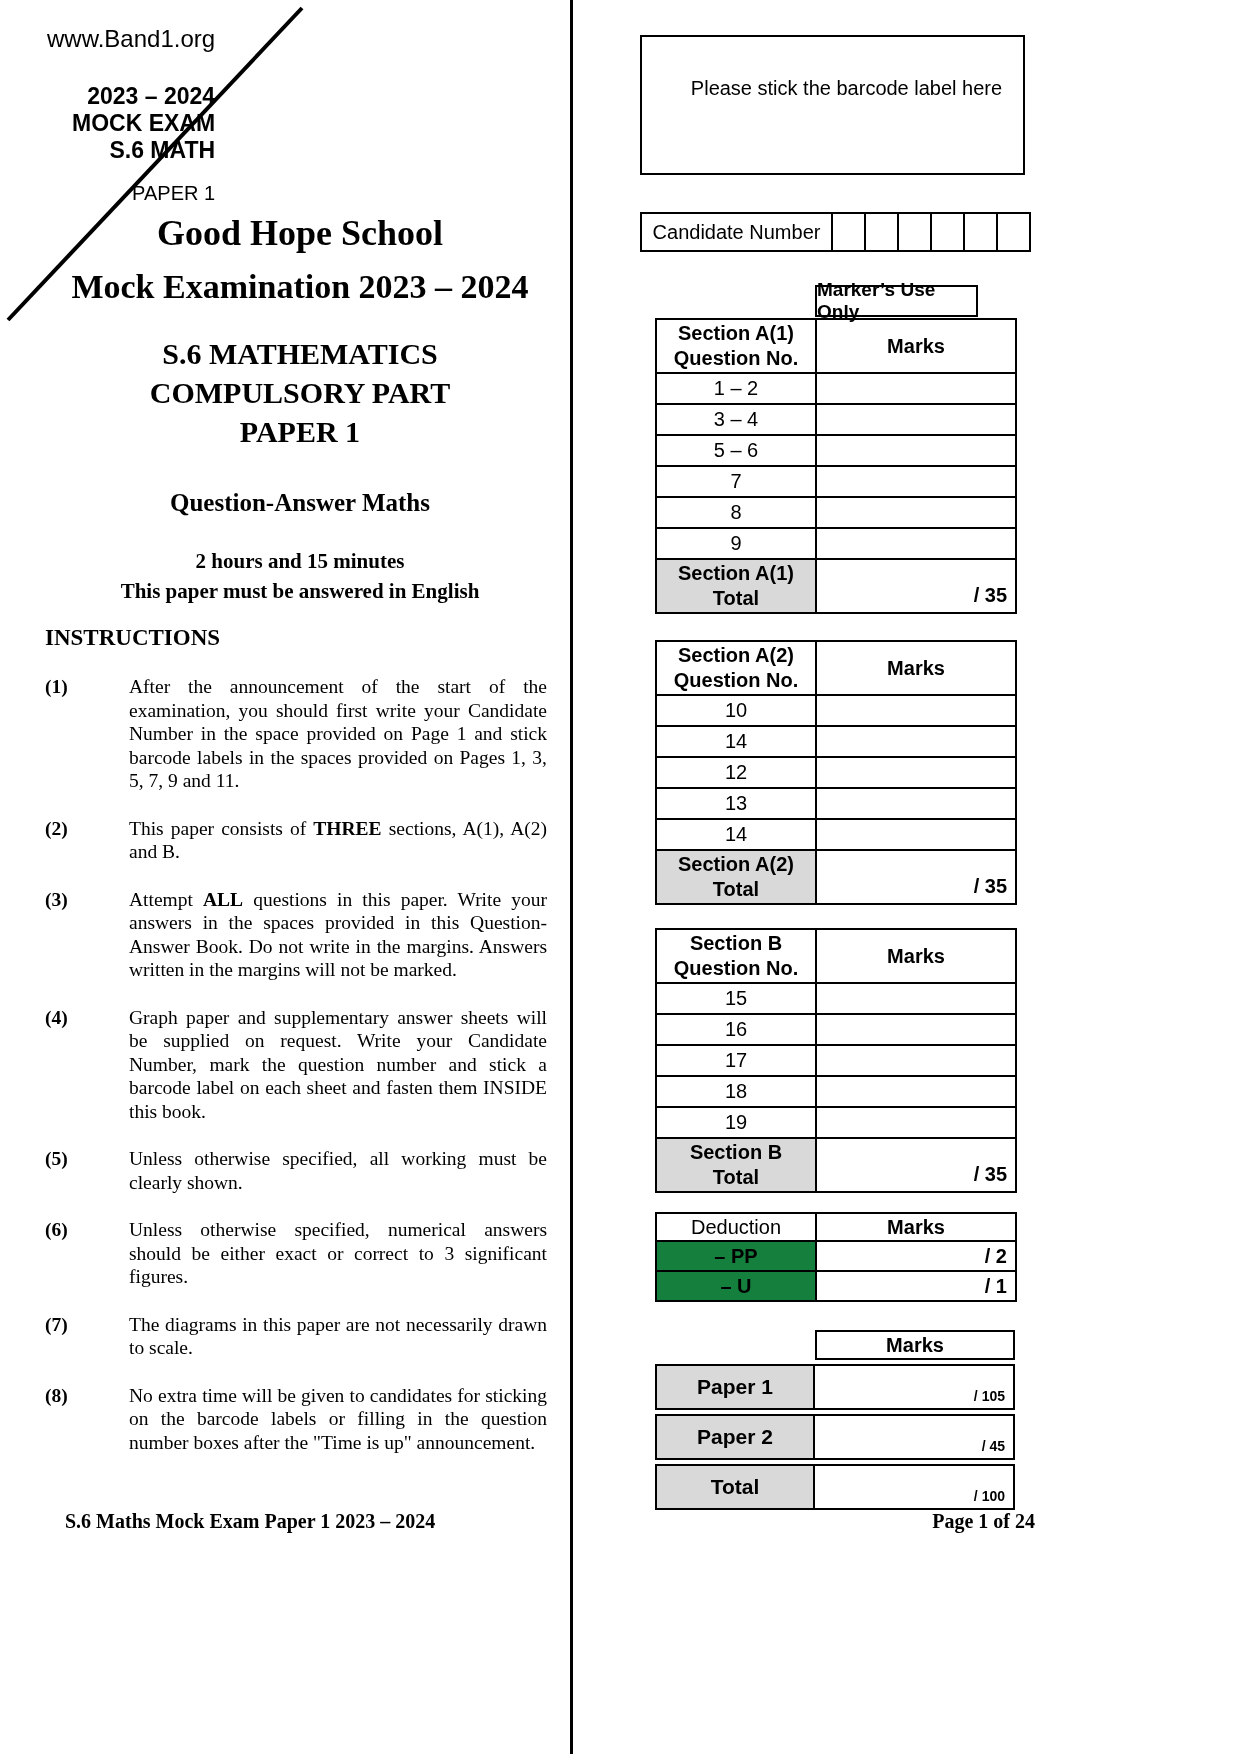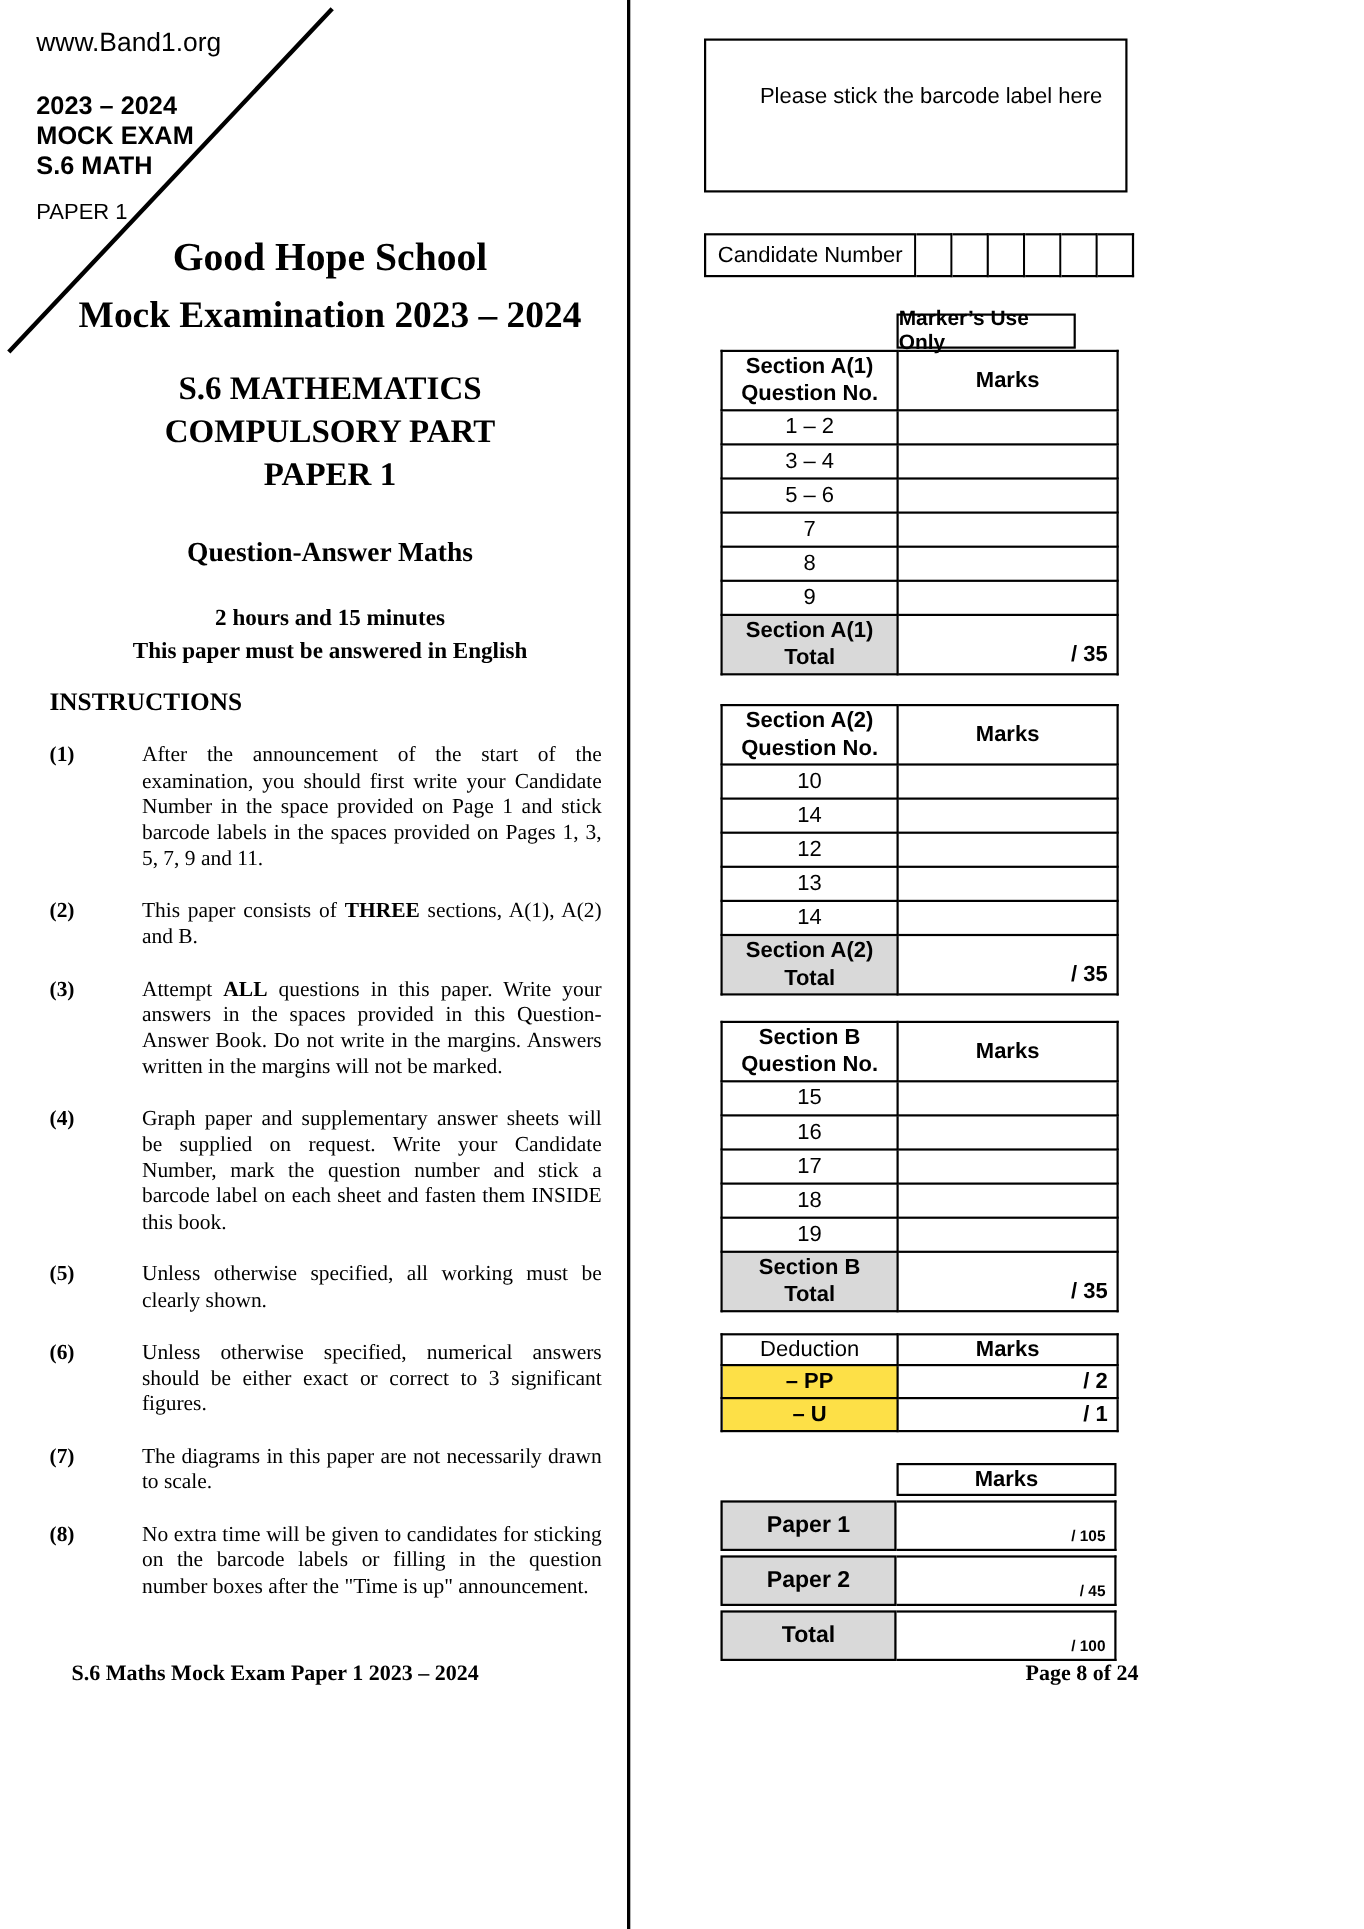--- a/index.html
+++ b/index.html
@@ -6,21 +6,21 @@
   body { background:#888; }
   .page {
     position:relative; width:1240px; height:1754px; margin:0 auto;
     background:#ffffff; color:#000;
     font-family:"Liberation Serif", serif; overflow:hidden;
   }
   .divider { position:absolute; left:570px; top:0; width:3px; height:1754px; background:#000; }
   .diag { position:absolute; left:0; top:0; }
 
   
-  .corner { position:absolute; left:33px; top:25px; font-family:"Liberation Sans", sans-serif; }
+  .corner { position:absolute; left:47px; top:25px; font-family:"Liberation Sans", sans-serif;text-align:right; }
   .site { font-size:24px; margin-bottom:30px; }
   .corner-bold { font-size:23px; font-weight:bold; line-height:27px; }
   .corner-paper { font-size:20px; margin-top:18px; }
 
   
   .titles { position:absolute; left:30px; top:212px; width:540px; text-align:center; }
   .school { font-size:36px; font-weight:bold; }
   .mockexam { font-size:34px; font-weight:bold; margin-top:14px; }
   .subject-line { font-size:30px; font-weight:bold; line-height:39px; }
   .subject-block { margin-top:28px; }
@@ -58,21 +58,21 @@
   .sec-table td.colq { width:160px; }
   .sec-table td.colm { width:200px; }
   .qhead { height:54px; text-align:center; font-weight:bold; font-size:20px; line-height:25px; vertical-align:middle; }
   .mhead { text-align:center; font-weight:bold; font-size:20px; vertical-align:middle; }
   .qrow { height:31px; text-align:center; font-size:20px; vertical-align:middle; }
   .mrow { background:#fff; }
   .total { background:#d9d9d9; height:54px; text-align:center; font-weight:bold; font-size:20px; line-height:25px; vertical-align:middle; }
   .totalval { text-align:right; vertical-align:bottom; font-weight:bold; font-size:20px; padding:0 8px 5px 0 !important; }
   .dhead { height:20px; text-align:center; font-size:20px; vertical-align:middle; }
   .dmhead { height:28px; text-align:center; font-weight:bold; font-size:20px; vertical-align:middle; }
-  .dlabel { background:#fde047; height:30px; text-align:center; font-weight:bold; font-size:20px; vertical-align:middle; }
+  .dlabel { background:#15803d; height:30px; text-align:center; font-weight:bold; font-size:20px; vertical-align:middle; }
   .dval { text-align:right; font-weight:bold; font-size:20px; vertical-align:middle; padding-right:8px !important; }
 
   .sumtable { position:absolute; left:655px; top:1330px; font-family:"Liberation Sans", sans-serif; }
   .sum-marks-head {
     margin-left:160px; width:200px; height:30px; border:2px solid #000;
     display:flex; align-items:center; justify-content:center; font-weight:bold; font-size:20px;
   }
   .sum-row { display:flex; margin-top:4px; }
   .sum-label {
     width:160px; height:46px; background:#d9d9d9; border:2px solid #000;
@@ -327,14 +327,14 @@
         <div class="sum-label">Paper 2</div>
         <div class="sum-val">/ 45</div>
       </div>
       <div class="sum-row">
         <div class="sum-label">Total</div>
         <div class="sum-val">/ 100</div>
       </div>
     </div>
 
   <div class="footer-left">S.6 Maths Mock Exam Paper 1 2023 – 2024</div>
-  <div class="footer-right">Page 8 of 24</div>
+  <div class="footer-right">Page 1 of 24</div>
 </div>
 
 </body></html>

